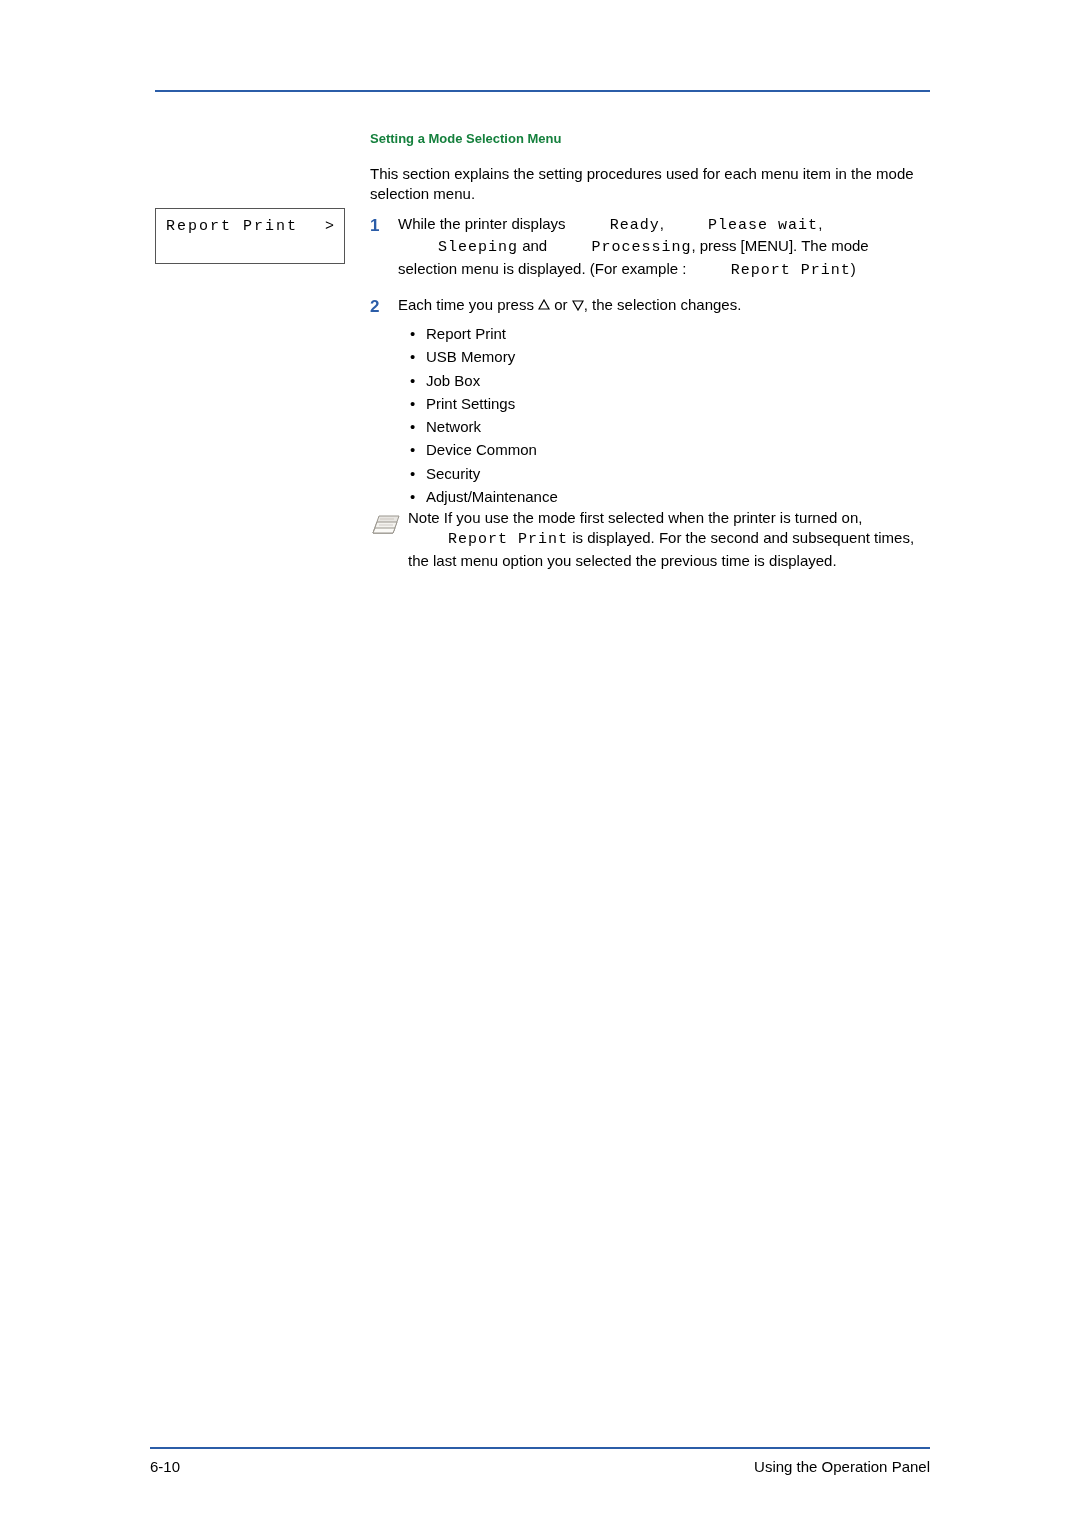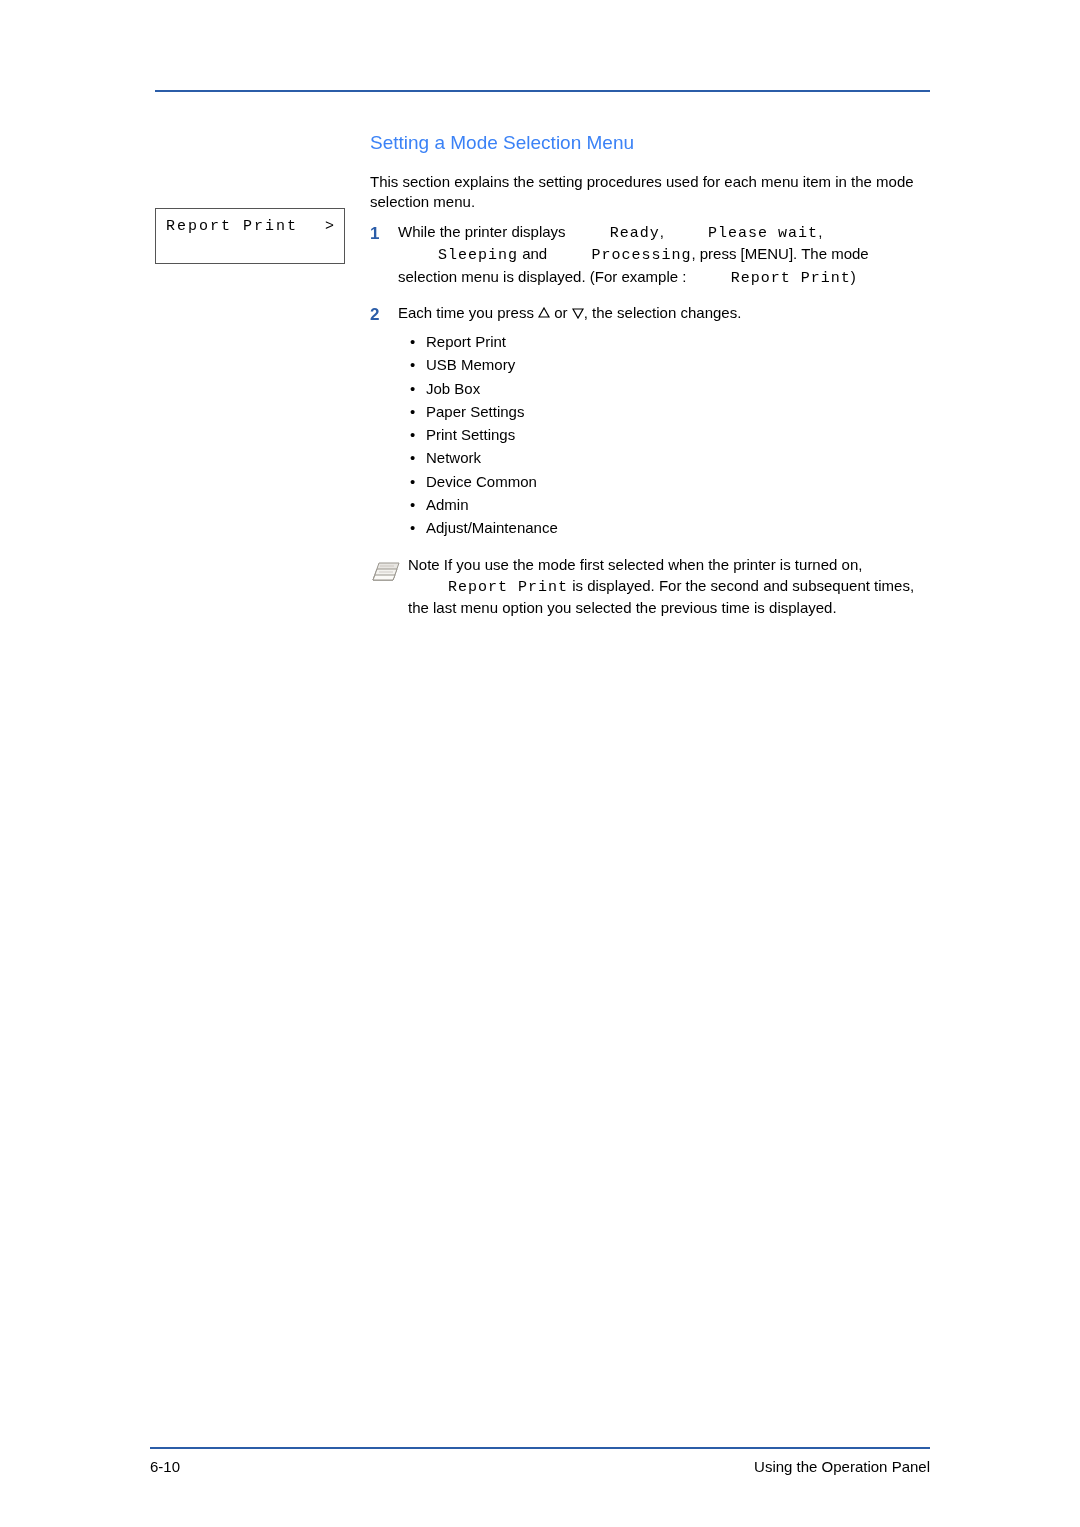--- a/index.html
+++ b/index.html
@@ -46,23 +46,23 @@
   .lcd-box .lcd-left {
     white-space: nowrap;
   }
   .lcd-box .lcd-right {
   }
   .right-col {
     flex: 1;
     margin-left: 0;
   }
   .heading {
-    color: #3b82f6;
-    font-weight: normal;
-    font-size: 19px;
+    color: #15803d;
+    font-weight: bold;
+    font-size: 13px;
     margin-bottom: 16px;
   }
   .intro {
     margin-bottom: 10px;
   }
   .steps {
     list-style: none;
     padding: 0;
     margin: 0;
   }
@@ -107,21 +107,20 @@
     left: 12px;
     top: 0;
   }
   .tri {
     display: inline-block;
     vertical-align: -1px;
   }
   .note-block {
     display: flex;
     align-items: flex-start;
-    margin-top: 16px;
   }
   .note-icon {
     width: 32px;
     height: 32px;
     flex: 0 0 32px;
     margin-right: 6px;
   }
   .note-text {
     flex: 1;
   }
@@ -178,25 +177,24 @@
             <span>Each time you press </span><span class="tri"><svg width="12" height="12" viewBox="0 0 12 12">
                   <polygon points="6,1 11,10 1,10" fill="none" stroke="#000" stroke-width="1.2"></polygon>
                 </svg></span><span> or </span><span class="tri"><svg width="12" height="12" viewBox="0 0 12 12">
                   <polygon points="1,2 11,2 6,11" fill="none" stroke="#000" stroke-width="1.2"></polygon>
                 </svg></span><span>, the selection changes.</span>
 
             <ul class="bullets">
               <li>Report Print</li>
               <li>USB Memory</li>
               <li>Job Box</li>
-              <li>Paper Settings</li>
               <li>Print Settings</li>
               <li>Network</li>
               <li>Device Common</li>
-              <li>Admin</li>
+              <li>Security</li>
               <li>Adjust/Maintenance</li>
             </ul>
           </div>
         </li>
 
       </ol>
 
       <div class="note-block">
         <div class="note-icon">
           <svg width="32" height="32" viewBox="0 0 32 32">

